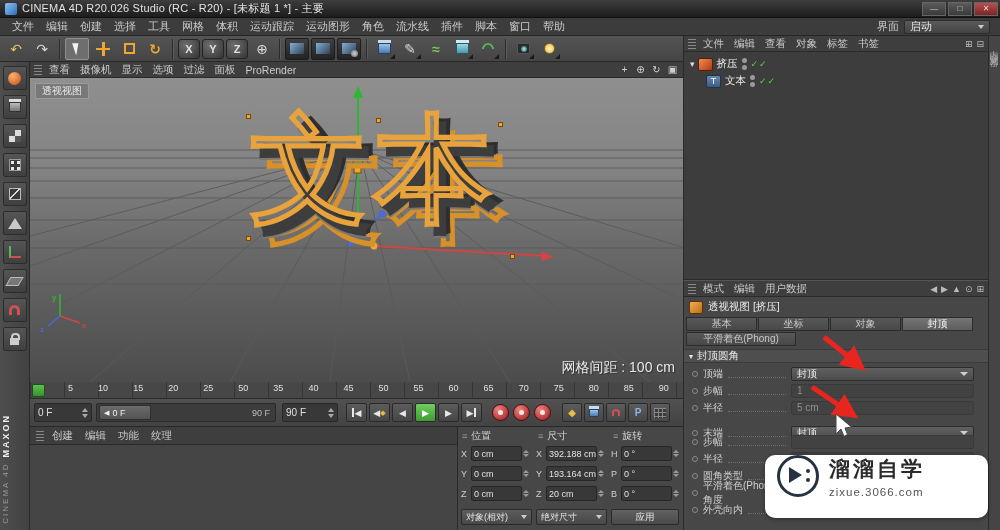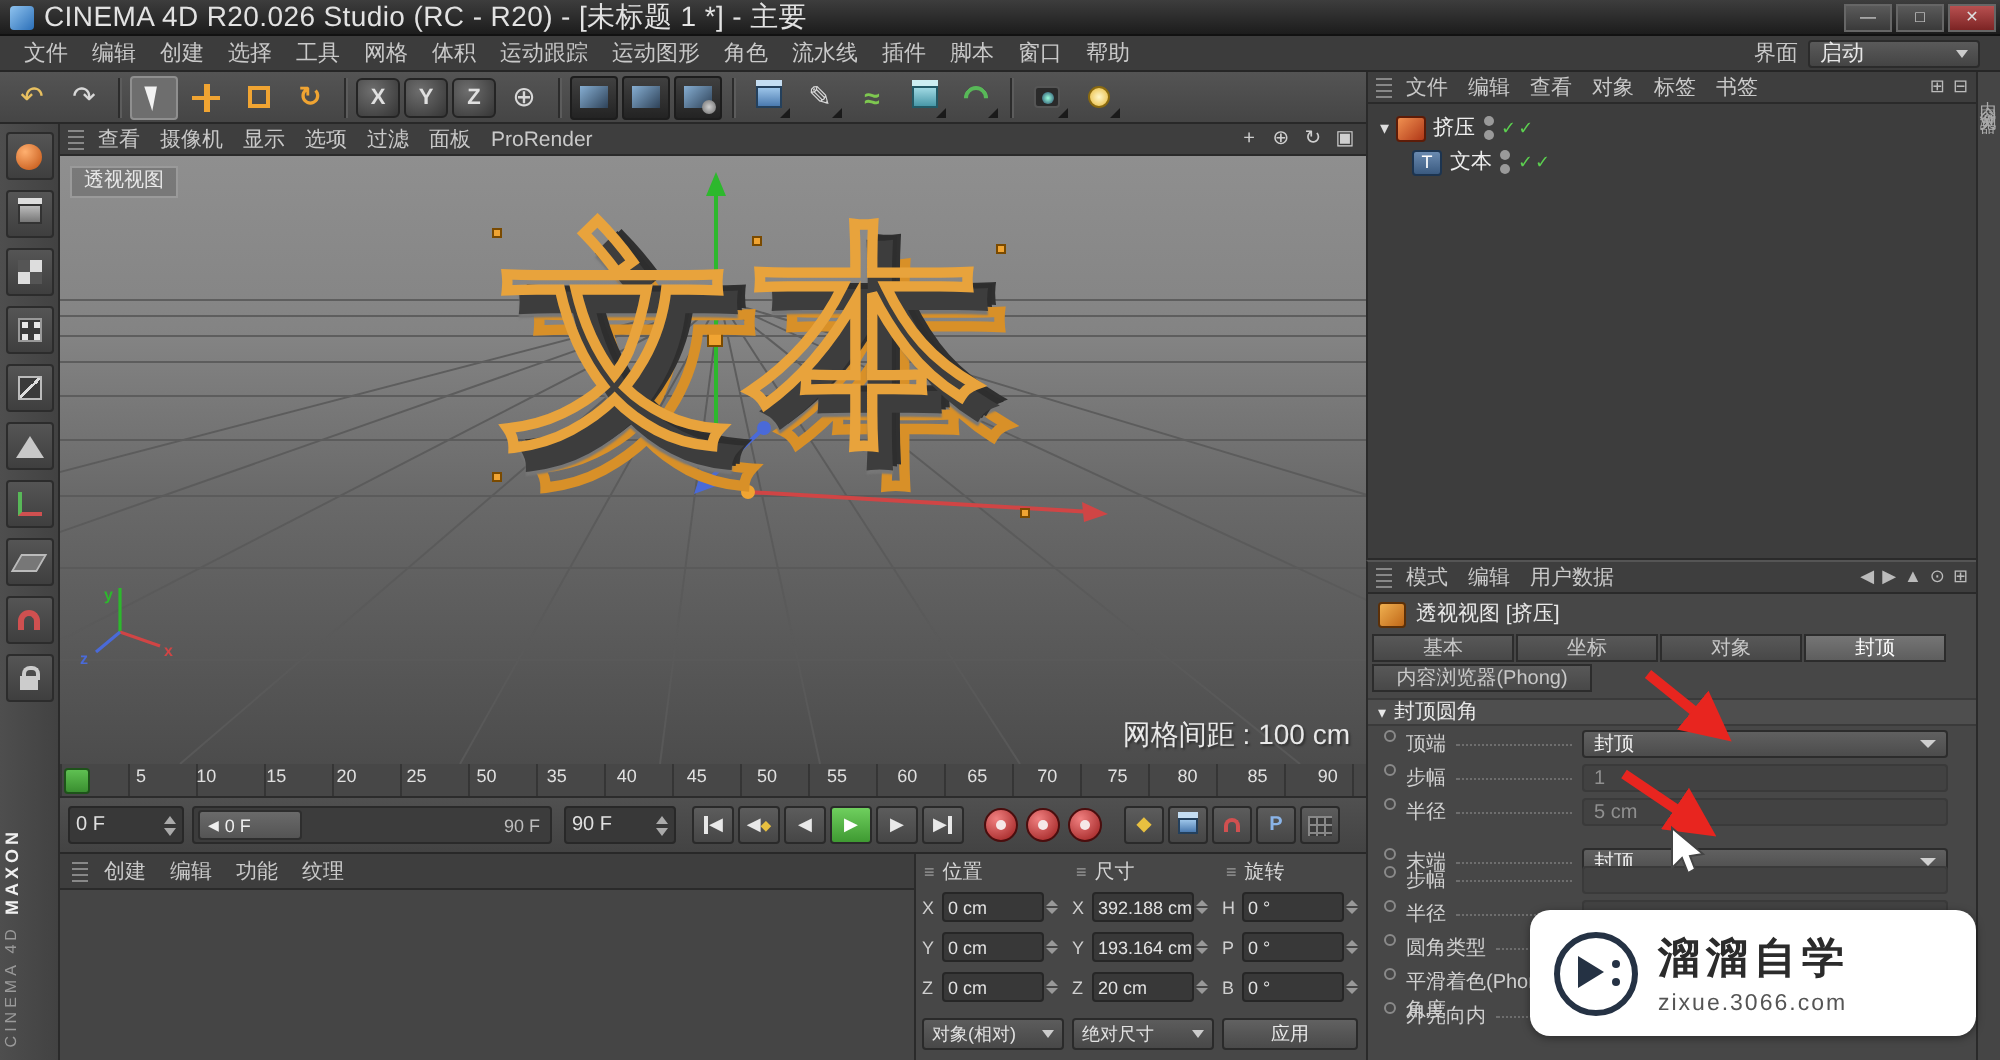--- a/index.html
+++ b/index.html
@@ -3,21 +3,21 @@
 <meta charset="utf-8">
 <style>
   *{box-sizing:border-box;margin:0;padding:0}
   body{margin:0;background:#222;font-family:"Liberation Sans","DejaVu Sans",sans-serif}
   #app{position:relative;width:1000px;height:530px;background:#474747;color:#c8c8c8;font-size:11px;overflow:hidden;user-select:none}
   .abs{position:absolute}
 
   
   .titlebar{left:0;top:0;width:1000px;height:18px;background:linear-gradient(#3d3d3d,#1c1c1c);display:flex;align-items:center;border-bottom:1px solid #111}
   .applogo{width:12px;height:12px;margin:0 5px;border-radius:2px;background:linear-gradient(135deg,#8fc3ef,#2b6fb8)}
-  .title-text{font-size:14px;color:#e2e2e2;letter-spacing:.2px}
+  .title-text{font-size:11px;color:#e2e2e2;letter-spacing:.2px}
   .winbtns{margin-left:auto;display:flex;margin-right:2px}
   .winbtn{width:24px;height:14px;margin-left:2px;background:linear-gradient(#5a5a5a,#3a3a3a);border:1px solid #666;color:#ddd;font-size:8px;display:flex;align-items:center;justify-content:center}
   .winbtn.close{background:linear-gradient(#b85050,#7c2424)}
 
   
   .menubar{left:0;top:18px;width:1000px;height:18px;background:#3c3c3c;border-bottom:1px solid #262626;display:flex;align-items:center;padding-left:6px}
   .menu-item{padding:1px 6px;color:#c9c9c9;cursor:default;white-space:nowrap}
   .menubar-right{margin-left:auto;display:flex;align-items:center;gap:5px;margin-right:10px}
   .iface-dd{width:86px;height:14px;background:linear-gradient(#5a5a5a,#444);border:1px solid #2b2b2b;border-radius:2px;display:flex;align-items:center;padding:0 5px;color:#e6e6e6}
 
@@ -134,33 +134,33 @@
   .chk{color:#5cd050;font-size:9px;font-weight:bold;letter-spacing:1px}
 
   .attrpanel{left:683px;top:280px;width:305px;height:250px;background:#474747;border-left:1px solid #2a2a2a;border-top:1px solid #555}
   .attrtitle{position:absolute;left:0;top:18px;height:16px;display:flex;align-items:center;padding-left:5px;font-size:10.5px;color:#e8e8e8;gap:5px}
   .attico{width:14px;height:13px;border-radius:2px;background:linear-gradient(135deg,#f0b050,#c06818);border:1px solid #5c3008}
   .tabs{position:absolute;left:2px;top:36px;display:flex;gap:1px}
   .tab{width:71px;height:14px;background:linear-gradient(#585858,#484848);border:1px solid #2c2c2c;color:#c8c8c8;font-size:10px;display:flex;align-items:center;justify-content:center}
   .tab.active{background:linear-gradient(#757575,#5e5e5e);color:#fff}
   .tab.wide{width:110px}
   .asection{position:absolute;left:0;top:68px;right:0;height:14px;background:#4e4e4e;border-top:1px solid #3a3a3a;border-bottom:1px solid #3a3a3a;display:flex;align-items:center;padding-left:5px;gap:4px;font-size:10.5px;color:#e8e8e8}
-  .arow{position:absolute;left:0;right:14px;height:17px;display:flex;align-items:flex-start;padding-left:8px;font-size:10px;color:#d0d0d0}
+  .arow{position:absolute;left:0;right:14px;height:17px;display:flex;align-items:center;padding-left:8px;font-size:10px;color:#d0d0d0}
   .adot{width:6px;height:6px;border-radius:50%;border:1px solid #8a8a8a;margin-right:5px;flex:none}
   .leader{flex:1;border-bottom:1px dotted #6e6e6e;height:8px;margin:0 5px}
   .avalue{width:183px;height:14px;flex:none;border-radius:2px;display:flex;align-items:center;padding:0 5px;font-size:10px}
   .avalue.dd{background:linear-gradient(#606060,#4c4c4c);border:1px solid #2c2c2c;color:#f0f0f0}
   .avalue.dis{background:#424242;border:1px solid #3a3a3a;color:#8f8f8f}
   .tria{margin-left:auto;width:0;height:0;border-left:4px solid transparent;border-right:4px solid transparent;border-top:4.5px solid #cfcfcf}
 
   .rstrip{left:988px;top:36px;width:12px;height:494px;background:#454545;border-left:1px solid #2a2a2a;display:flex;justify-content:center;padding-top:8px}
   .vlabel{writing-mode:vertical-rl;font-size:8.5px;color:#aaa;letter-spacing:2px}
 
   
-  .wm{left:765px;top:455px;width:223px;height:63px;background:#fff;border-radius:10px;z-index:50;display:flex;align-items:center;padding-left:12px;gap:10px;box-shadow:0 1px 4px rgba(0,0,0,.4)}
+  .wm{left:765px;top:455px;width:223px;height:63px;background:#fff;border-radius:10px;z-index:50;display:flex;padding-left:12px;gap:10px;box-shadow:0 1px 4px rgba(0,0,0,.4)}
   .wmlogo{width:42px;height:42px;border-radius:50%;border:3.5px solid #253244;position:relative;flex:none}
   .wmlogo::before{content:"";position:absolute;left:9px;top:9px;width:0;height:0;border-left:13px solid #253244;border-top:8px solid transparent;border-bottom:8px solid transparent}
   .wmlogo::after{content:"";position:absolute;right:6px;top:11px;width:4px;height:4px;border-radius:50%;background:#253244;box-shadow:0 9px 0 #253244}
   .wmname{font-size:21px;font-weight:bold;color:#2b2b2b;letter-spacing:3px}
   .wmurl{font-size:11.5px;color:#555;letter-spacing:1px;margin-top:3px}
   .annot{position:absolute;left:0;top:0;z-index:60;pointer-events:none}
 </style>
 </head>
 <body>
 
@@ -627,21 +627,21 @@
       <span class="attico"></span>
       <span>透视视图 [挤压]</span>
     </div>
     <div class="tabs">
       <div class="tab">基本</div>
       <div class="tab">坐标</div>
       <div class="tab">对象</div>
       <div class="tab active">封顶</div>
     </div>
     <div class="tabs" style="top:51px">
-      <div class="tab wide">内容浏览器(Phong)</div>
+      <div class="tab wide">平滑着色(Phong)</div>
     </div>
     <div class="asection">
       <span style="font-size:8px">▾</span>
       <span>封顶圆角</span>
     </div>
 
     <div class="arow" style="top:84px">
       <span class="adot"></span>
       <span>顶端</span>
         <span class="leader"></span>

